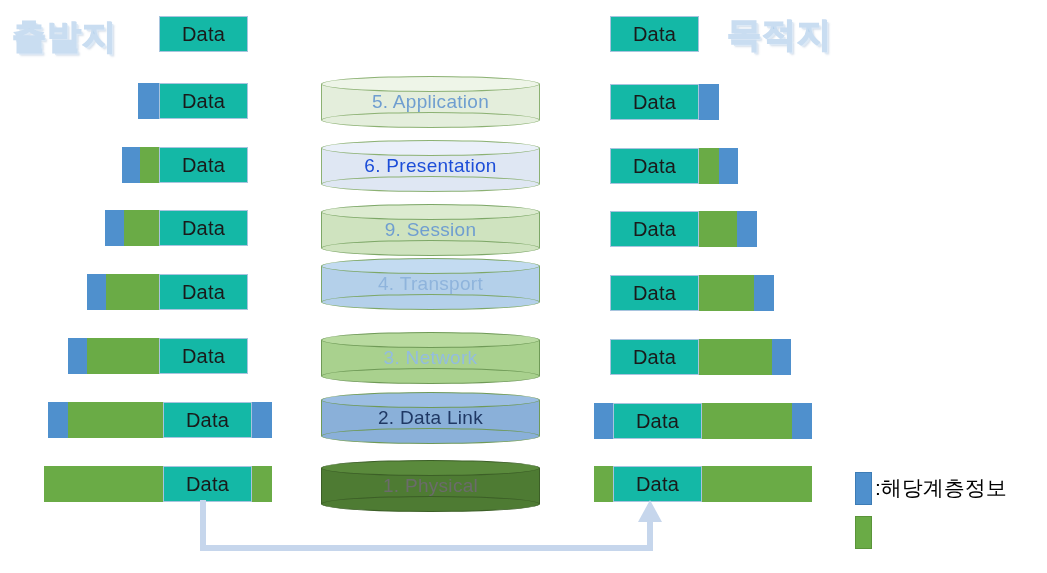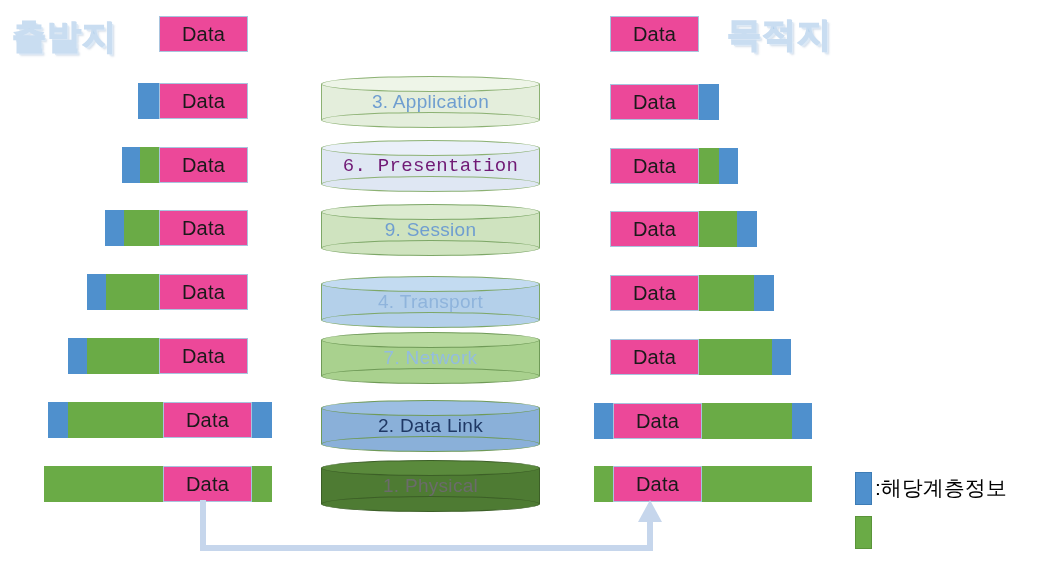--- a/index.html
+++ b/index.html
@@ -16,21 +16,21 @@
     -webkit-text-stroke:1.5px #c9ddf1;
     text-shadow:2px 2px 0 #dce9f6, 3px 3px 2px rgba(120,150,185,.30);
     white-space:nowrap;user-select:none;
   }
   #src-heading{left:12px;top:14px;}
   #dst-heading{left:727px;top:12px;}
   .seg{height:36px;box-sizing:border-box;}
   .seg.blue{background:#4f90cd;}
   .seg.green{background:#6aab46;}
   .seg.data{
-    background:#ec4899;border:1px solid #a8c4de;box-sizing:border-box;
+    background:#14b8a6;border:1px solid #a8c4de;box-sizing:border-box;
     display:flex;align-items:center;justify-content:center;
     font-size:20px;color:#1a1a1a;letter-spacing:.2px;
   }
 
   
   .cyl{position:absolute;left:321px;width:219px;height:52px;}
   .cyl .body{
     position:absolute;left:0;top:8px;width:219px;height:36px;
     box-sizing:border-box;border-left:1px solid rgba(110,150,95,.55);
     border-right:1px solid rgba(110,150,95,.55);
@@ -91,47 +91,47 @@
       <div class="seg blue" style="position: absolute; left: 252px; top: 402px; width: 20px;"></div>
       <div class="seg green" style="position: absolute; left: 44px; top: 466px; width: 119px;"></div>
       <div class="seg data" style="position: absolute; left: 163px; top: 466px; width: 89px;">Data</div>
       <div class="seg green" style="position: absolute; left: 252px; top: 466px; width: 20px;"></div>
     </div>
   <div id="layer-stack">
       <div class="cyl" style="top: 76px;">
         <div class="body" style="background: rgb(228, 238, 220); border-left-color: rgb(140, 177, 115); border-right-color: rgb(140, 177, 115);"></div>
         <div class="bot" style="background: rgb(228, 238, 220); border: 1px solid rgb(140, 177, 115);"></div>
         <div class="top" style="background: rgb(238, 245, 232); border: 1px solid rgb(140, 177, 115);"></div>
-        <div class="lbl" style="color: rgb(111, 158, 208);">3. Application</div>
+        <div class="lbl" style="color: rgb(111, 158, 208);">5. Application</div>
       </div>
       <div class="cyl" style="top: 140px;">
         <div class="body" style="background: rgb(223, 231, 243); border-left-color: rgb(140, 177, 115); border-right-color: rgb(140, 177, 115);"></div>
         <div class="bot" style="background: rgb(223, 231, 243); border: 1px solid rgb(140, 177, 115);"></div>
         <div class="top" style="background: rgb(234, 240, 249); border: 1px solid rgb(140, 177, 115);"></div>
-        <div class="lbl" style="color: #701a75; font-family: Liberation Mono, monospace;">6. Presentation</div>
+        <div class="lbl" style="color: #1d4ed8;">6. Presentation</div>
       </div>
       <div class="cyl" style="top: 204px;">
         <div class="body" style="background: rgb(207, 227, 191); border-left-color: rgb(125, 167, 103); border-right-color: rgb(125, 167, 103);"></div>
         <div class="bot" style="background: rgb(207, 227, 191); border: 1px solid rgb(125, 167, 103);"></div>
         <div class="top" style="background: rgb(220, 235, 208); border: 1px solid rgb(125, 167, 103);"></div>
         <div class="lbl" style="color: rgb(111, 158, 208);">9. Session</div>
       </div>
-      <div class="cyl" style="top: 276px; padding-left: 16px;">
+      <div class="cyl" style="top: 258px; padding-left: 16px;">
         <div class="body" style="background: rgb(180, 208, 234); border-left-color: rgb(125, 167, 103); border-right-color: rgb(125, 167, 103);"></div>
         <div class="bot" style="background: rgb(180, 208, 234); border: 1px solid rgb(125, 167, 103);"></div>
         <div class="top" style="background: rgb(195, 219, 241); border: 1px solid rgb(125, 167, 103);"></div>
         <div class="lbl" style="color: rgb(143, 180, 220);">4. Transport</div>
       </div>
       <div class="cyl" style="top: 332px;">
         <div class="body" style="background: rgb(169, 209, 142); border-left-color: rgb(111, 154, 87); border-right-color: rgb(111, 154, 87);"></div>
         <div class="bot" style="background: rgb(169, 209, 142); border: 1px solid rgb(111, 154, 87);"></div>
         <div class="top" style="background: rgb(184, 218, 159); border: 1px solid rgb(111, 154, 87);"></div>
-        <div class="lbl" style="color: rgb(147, 188, 224);">7. Network</div>
+        <div class="lbl" style="color: rgb(147, 188, 224);">3. Network</div>
       </div>
-      <div class="cyl" style="top: 400px;">
+      <div class="cyl" style="top: 392px;">
         <div class="body" style="background: rgb(138, 176, 217); border-left-color: rgb(111, 154, 87); border-right-color: rgb(111, 154, 87);"></div>
         <div class="bot" style="background: rgb(138, 176, 217); border: 1px solid rgb(111, 154, 87);"></div>
         <div class="top" style="background: rgb(156, 190, 226); border: 1px solid rgb(111, 154, 87);"></div>
         <div class="lbl" style="color: rgb(31, 56, 100);">2. Data Link</div>
       </div>
       <div class="cyl" style="top: 460px;">
         <div class="body" style="background: rgb(78, 123, 51); border-left-color: rgb(60, 95, 39); border-right-color: rgb(60, 95, 39);"></div>
         <div class="bot" style="background: rgb(78, 123, 51); border: 1px solid rgb(60, 95, 39);"></div>
         <div class="top" style="background: rgb(90, 138, 60); border: 1px solid rgb(60, 95, 39);"></div>
         <div class="lbl" style="color: rgb(107, 107, 107); text-align: center;">1. Physical</div>

